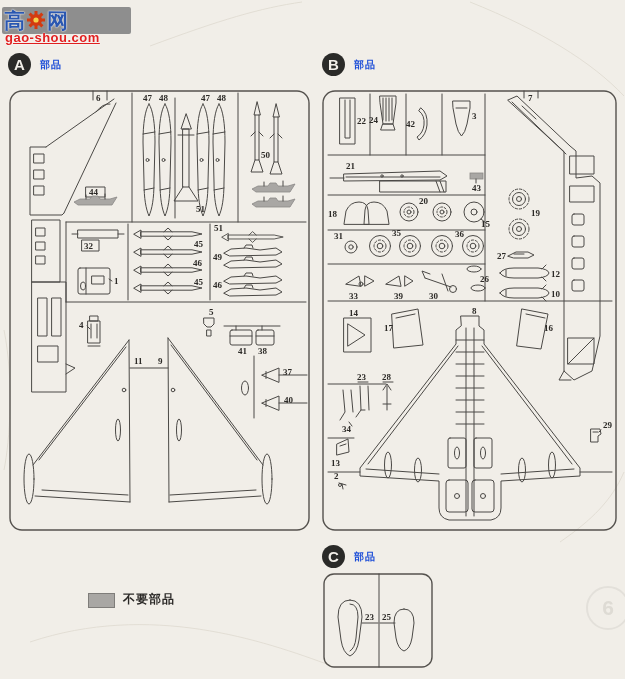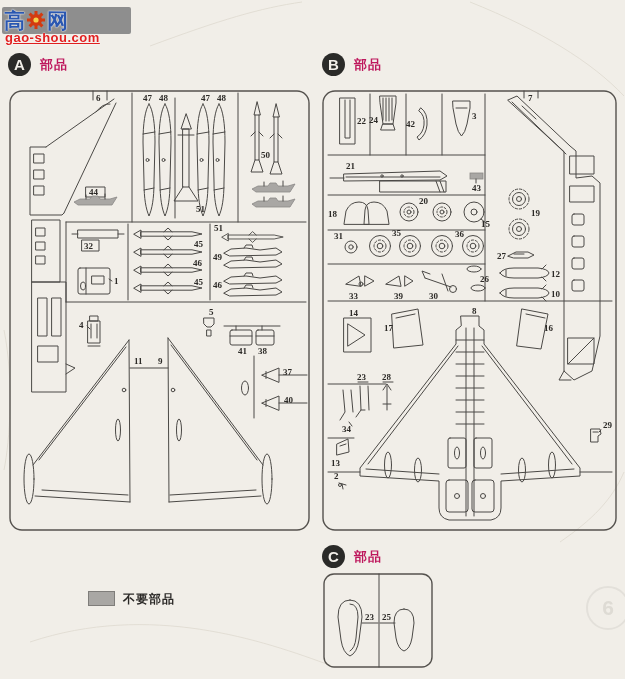--- a/index.html
+++ b/index.html
@@ -10,22 +10,22 @@
   }
   .abs{position:absolute;}
   svg{display:block;}
   svg .ln{stroke:#4b4946;fill:none;stroke-width:1;stroke-linejoin:round;stroke-linecap:round;}
   svg .ln2{stroke:#55524e;fill:none;stroke-width:1.4;stroke-linejoin:round;}
   svg .gry{fill:#a9a7a4;stroke:#8a8886;stroke-width:.8;}
   svg text.num{font:600 9px "Liberation Serif",serif;fill:#2c2a27;stroke:none;}
   .hdr{position:absolute;display:flex;align-items:center;gap:9px;}
   .badge{width:23px;height:23px;border-radius:50%;background:#2a2a28;color:#f2efe9;
     font-weight:bold;font-size:15px;display:flex;align-items:center;justify-content:center;}
-  .hdr-title{font-size:13px;font-weight:bold;color:#be185d;letter-spacing:1px;}
-  .legend{position:absolute;display:flex;align-items:flex-start;gap:8px;}
+  .hdr-title{font-size:10px;font-weight:bold;color:#1d4ed8;letter-spacing:1px;}
+  .legend{position:absolute;display:flex;align-items:flex-end;gap:8px;}
   .legend .swatch{width:25px;height:13px;background:#a9a7a4;border:1px solid #7f7d7a;}
   .legend .lbl{font-size:12px;font-weight:bold;color:#2a2826;letter-spacing:1px;}
   .wm{position:absolute;left:0;top:5px;width:150px;height:42px;}
   .wm-bar{position:absolute;left:2px;top:2px;width:129px;height:27px;background:#8e8e8e;border-radius:2px;}
   .wm-row{position:absolute;left:4px;top:0;display:flex;align-items:center;height:30px;}
   .wm-cn{font-size:21px;font-weight:bold;color:#2a57b0;text-shadow:0 0 2px #fff,0 0 1px #fff;line-height:1;}
   .wm-brand{font-size:22px;font-weight:bold;color:#dfdfe2;letter-spacing:1px;
     text-shadow:1px 1px 0 #55555c,-1px 0 0 #77777e;margin-left:-7px;line-height:1;}
   .wm-site{position:absolute;left:5px;top:25px;font-size:13px;font-weight:bold;color:#e01f1f;
     letter-spacing:.5px;text-shadow:0 0 2px #fff,0 0 1px #fff;text-decoration:underline;}

